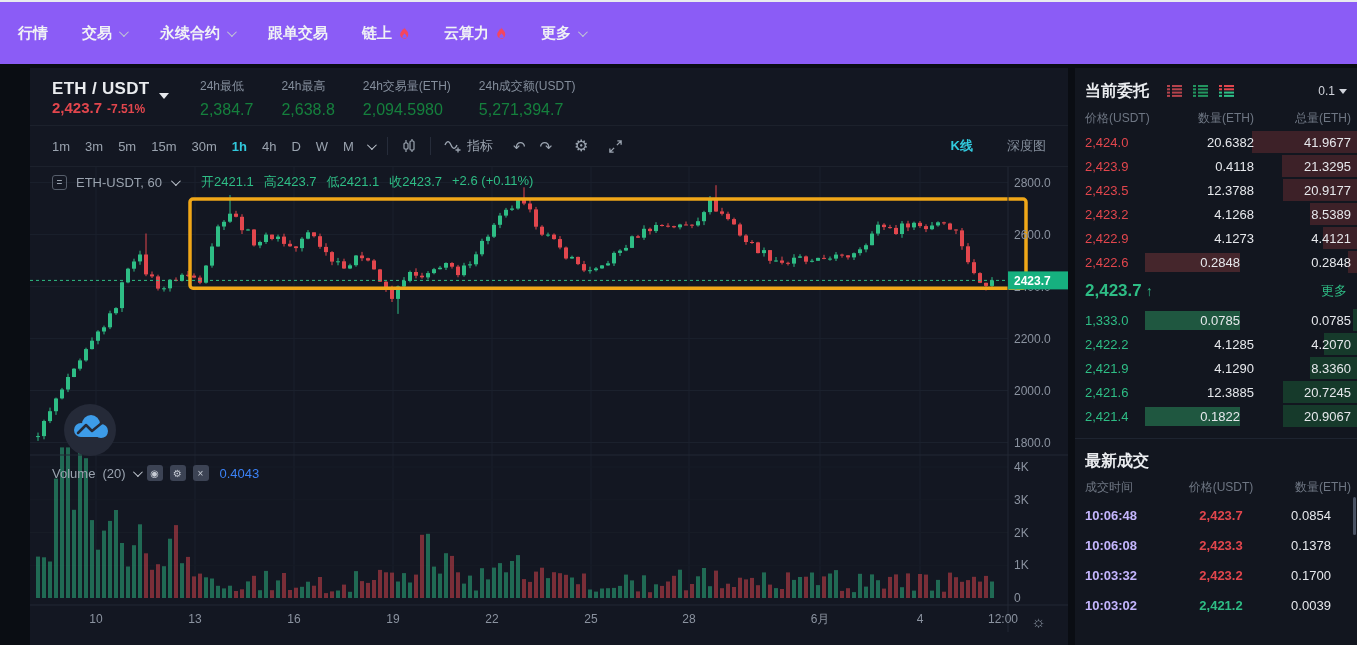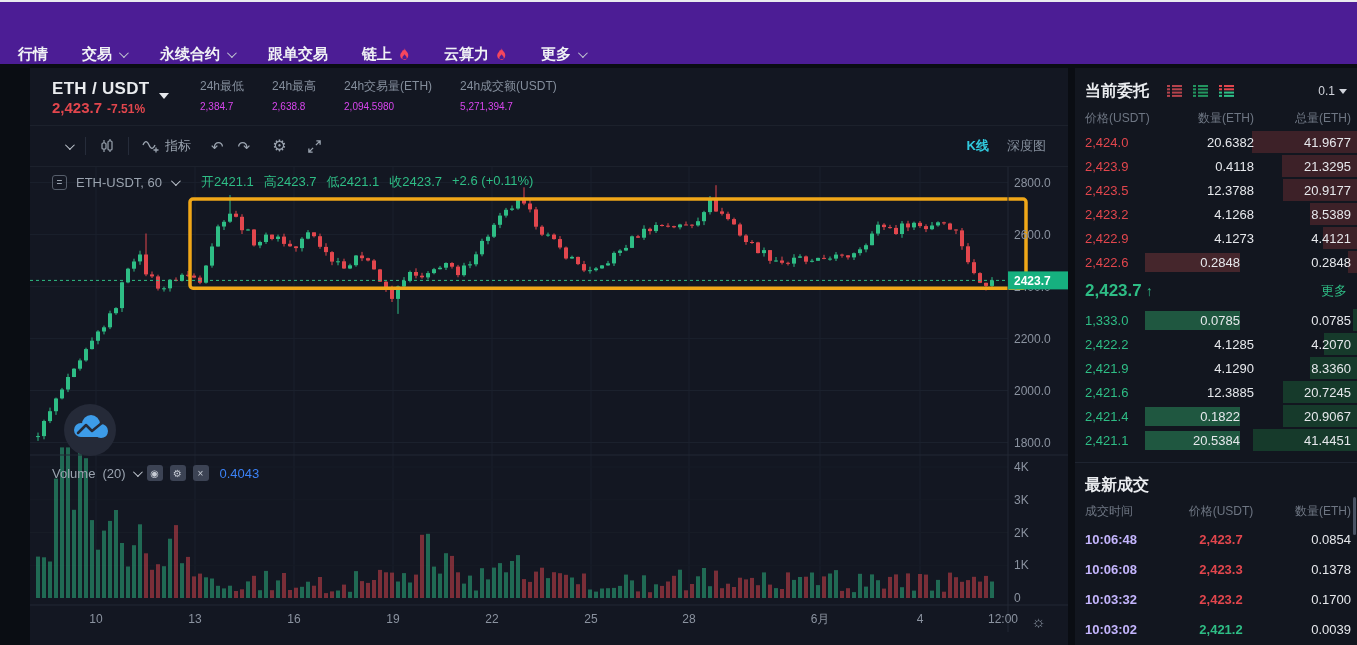--- a/index.html
+++ b/index.html
@@ -1,54 +1,54 @@
 <!DOCTYPE html>
 <html><head>
 <meta charset="utf-8">
 <style>
   * { margin:0; padding:0; box-sizing:border-box; }
   html,body { width:1357px; height:645px; overflow:hidden; background:#0a0d13;
     font-family:"Liberation Sans","DejaVu Sans",sans-serif; color:#e6e8ec; }
   .topline { position:absolute; top:0; left:0; right:0; height:2px; background:#e9ebee; z-index:40; }
 
   
-  .nav { position:absolute; top:2px; left:0; right:0; height:62px; background:#4c1d95;
-    display:flex; align-items:flex-end; padding-left:18px; gap:34px; }
+  .nav { position:absolute; top:2px; left:0; right:0; height:62px; background:#8b5cf6;
+    display:flex; align-items:center; padding-left:18px; gap:34px; }
   .nav-item { display:flex; align-items:center; gap:7px; font-size:15px; font-weight:bold;
     color:#f0f2f5; cursor:pointer; white-space:nowrap; }
   .chev { width:7px; height:7px; border-right:1.6px solid #c3c9d2; border-bottom:1.6px solid #c3c9d2;
     transform:rotate(45deg) translateY(-2px); display:inline-block; }
   .flame { width:11px; height:13px; }
 
   
   .chart-panel { position:absolute; left:30px; top:68px; width:1038px; height:577px;
     background:#131722; }
   .mkt-head { position:absolute; top:0; left:0; right:0; height:57px; }
   .pair-row { position:absolute; left:22px; top:11px; display:flex; align-items:flex-end; gap:10px; cursor:pointer; }
   .pair { font-size:17px; font-weight:bold; color:#eaecef; letter-spacing:.3px; }
   .tri { width:0; height:0; border-left:5px solid transparent; border-right:5px solid transparent;
     border-top:6px solid #e6e8ec; margin-top:9px; }
   .price-row { position:absolute; left:22px; top:31px; display:flex; align-items:baseline; gap:5px; }
   .mkt-price { font-size:15px; font-weight:bold; color:#e2464d; }
   .mkt-chg { font-size:12px; font-weight:bold; color:#e2464d; }
   .stats { position:absolute; left:148px; top:10px; display:flex; gap:28px;margin-left:22px; }
   .stat-label { font-size:12px; color:#848e9c; margin-bottom:6px; }
-  .stat-value { font-size:10px; color:#d946ef; }
+  .stat-value { font-size:16px; color:#15803d; }
 
   .toolbar { position:absolute; top:57px; left:0; right:0; height:42px;
     border-top:1px solid #1c212c; border-bottom:1px solid #1c212c;
     display:flex; align-items:center; padding:0 22px; color:#9aa3af; font-size:13px; }
   .intervals { display:flex; gap:15px; align-items:center; }
   .interval { cursor:pointer; }
   .interval.active { color:#31c9dd; font-weight:bold; }
   .tb-sep { width:1px; height:18px; background:#262c3a; margin:0 13px; }
   .tb-btn { display:flex; align-items:center; gap:5px; cursor:pointer; color:#9aa3af; }
   .tb-ico { font-size:15px; line-height:1; }
   .spacer { flex:1; }
-  .kline { color:#31c9dd; font-weight:bold; margin-right:18px; cursor:pointer; }
+  .kline { color:#31c9dd; font-weight:bold; margin-right:34px; cursor:pointer; }
   .depthmap { color:#848e9c; cursor:pointer; }
 
   .chart-wrap { position:absolute; top:99px; left:0; width:1038px; height:478px; }
   #chart-svg { position:absolute; top:0; left:0; }
   .legend { position:absolute; top:6px; left:22px; display:flex; align-items:center; gap:9px;
     font-size:13px; color:#9aa3af; }
   .legend-box { width:15px; height:15px; border:1px solid #565e6b; border-radius:3px;
     font-size:10px; color:#9aa3af; display:flex; align-items:center; justify-content:center; }
   .ohlc { display:flex; gap:10px; margin-left:14px; color:#2ebd85; font-size:13px; }
   .vol-legend { position:absolute; top:298px; left:22px; display:flex; align-items:center; gap:7px;
@@ -88,21 +88,21 @@
   .more { margin-left:auto; font-size:13px; color:#2ebd85; cursor:pointer; }
   .trades-sec { border-top:1px solid #1e2430; margin-top:10px; }
   .tr-title { font-size:16px; font-weight:bold; color:#eaecef; padding:12px 10px 2px; }
   .tr-cols { height:26px; padding:0 6px 0 10px; display:flex; align-items:center;
     font-size:12px; color:#6e7683; }
   .t-time { width:86px; } .t-price { width:100px; text-align:center; } .t-qty { flex:1; text-align:right; }
   .tr-row { height:30px; padding:0 6px 0 10px; display:flex; align-items:center; font-size:13px; }
   .tr-time { width:86px; color:#c4b5fd;font-weight:bold; }
   .tr-price { width:100px; text-align:center; font-weight:bold; }
   .tr-price.sell { color:#e2464d; } .tr-price.buy { color:#2ebd85; }
-  .tr-qty { flex:1; text-align:right; color:#e6e8ec; }
+  .tr-qty { flex:1; text-align:center; color:#e6e8ec; }
   .tr-scroll { position:absolute; right:1px; top:429px; width:3px; height:38px; background:#4a5364;
     border-radius:2px; cursor:pointer; }
 </style>
 </head>
 <body>
 
 <div class="topline"></div>
 
 <nav class="nav" id="navbar">
     <div class="nav-item">
@@ -163,20 +163,32 @@
      <div class="stat-value">2,094.5980</div>
    </div>
         <div>
      <div class="stat-label">24h成交额(USDT)</div>
      <div class="stat-value">5,271,394.7</div>
    </div>
       </div>
   </div>
 
   <div class="toolbar">
+    <div class="intervals" id="intervals">
+        <span class="interval">1m</span>
+        <span class="interval">3m</span>
+        <span class="interval">5m</span>
+        <span class="interval">15m</span>
+        <span class="interval">30m</span>
+        <span class="interval active">1h</span>
+        <span class="interval">4h</span>
+        <span class="interval">D</span>
+        <span class="interval">W</span>
+        <span class="interval">M</span>
+      </div>
     <span class="chev" style="margin-left:13px"></span>
     <div class="tb-sep"></div>
     <div class="tb-btn">
       <svg width="16" height="16" viewBox="0 0 16 16" stroke="#9aa3af" fill="none" stroke-width="1.2">
           <path d="M5 2v3M5 11v3M11 1v2M11 12v2"></path>
           <rect x="3" y="5" width="4" height="6" rx="1"></rect>
           <rect x="9" y="3" width="4" height="9" rx="1"></rect>
         </svg>
     </div>
     <div class="tb-sep"></div>
@@ -887,26 +899,20 @@
     <span class="ob-price">2,421.6</span>
     <span class="ob-qty">12.3885</span>
     <span class="ob-total">20.7245</span>
       </div>
       <div class="ob-row bid">
     <div class="ob-depth" style="width:74.1px;background:#163a2b"></div>
     <span class="ob-price">2,421.4</span>
     <span class="ob-qty hl-bid">0.1822</span>
     <span class="ob-total">20.9067</span>
       </div>
-      <div class="ob-row bid">
-    <div class="ob-depth" style="width:104.4px;background:#163a2b"></div>
-    <span class="ob-price">2,421.1</span>
-    <span class="ob-qty hl-bid">20.5384</span>
-    <span class="ob-total">41.4451</span>
-      </div>
     </div>
 
   <div class="trades-sec">
     <div class="tr-title">最新成交</div>
     <div class="tr-cols">
       <span class="t-time">成交时间</span>
       <span class="t-price">价格(USDT)</span>
       <span class="t-qty">数量(ETH)</span>
     </div>
     <div id="trades">

